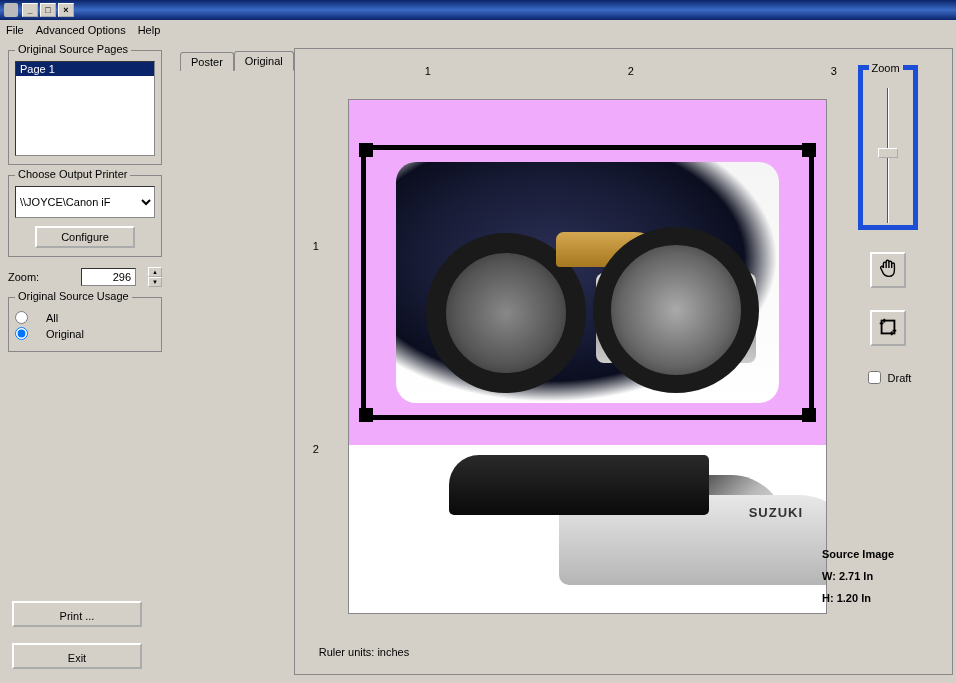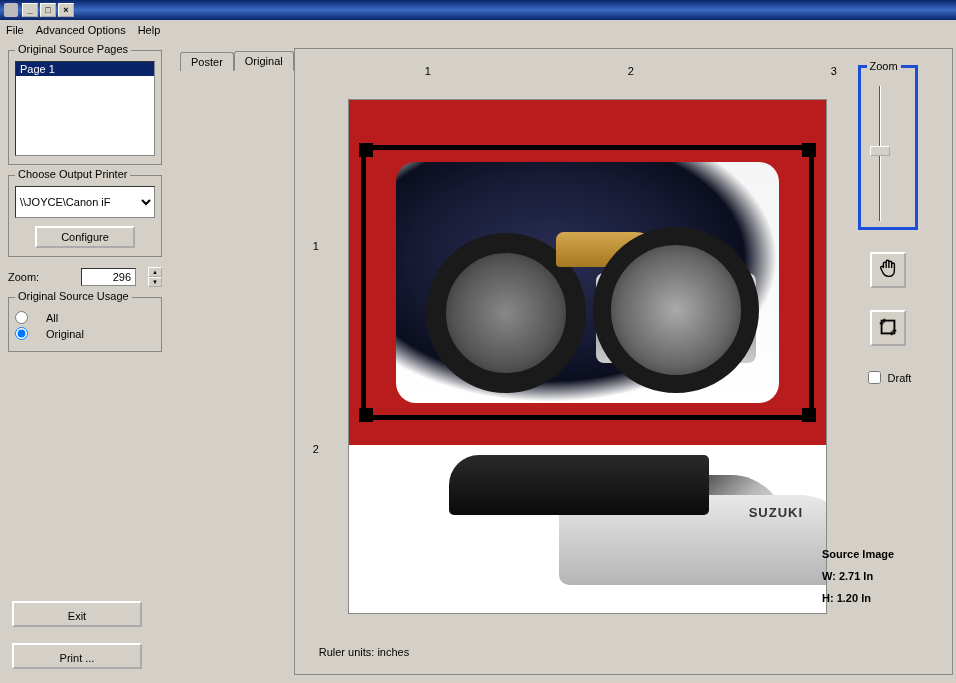--- a/index.html
+++ b/index.html
@@ -195,21 +195,21 @@
   left: 0; top: 40px; width: 20px; bottom: 0;
 }
 .ruler-v .vlabel {
   position: absolute;
   left: 0;
   font-size: 11px;
 }
 .canvas {
   position: absolute;
   left: 35px; top: 34px; right: 0; bottom: 0;
-  background: #b91c1c;
+  background: #f0abfc;
   border: 1px solid #888;
   overflow: hidden;
 }
 .selection-box {
   position: absolute;
   left: 12px; top: 45px; right: 12px; height: 275px;
   border: 5px solid #000;
 }
 .selection-handle {
   position: absolute;
@@ -297,28 +297,28 @@
 }
 .tools-col {
   position: absolute;
   right: 12px; top: 16px;
   width: 105px;
   display: flex;
   flex-direction: column;
   align-items: center;
 }
 .zoom-group {
-  border: 3px solid #1d4ed8;
+  border: 5px solid #1d4ed8;
   padding: 18px 8px 10px;
   position: relative;
   width: 60px;
   height: 165px;
   display: flex;
   align-items: flex-start;
-  justify-content: flex-start;
+  justify-content: center;
 }
 .zoom-group .gtitle {
   position: absolute;
   top: -8px; left: 6px;
   background: #d4d0c8;
   padding: 0 3px;
 }
 .vslider {
   width: 22px; height: 135px;
   position: relative;
@@ -415,22 +415,22 @@
           <span>All</span>
       </label>
       <label class="radio-row">
         <input type="radio" name="usage" checked="" style="">
           <span>Original</span>
       </label>
     </div>
 
 
     <div class="bottom-buttons">
+      <div class="btn">Print ...</div>
       <div class="btn">Exit</div>
-      <div class="btn">Print ...</div>
     </div>
 
   </div>
 
   <div class="right-panel">
     <div class="tabs">
       <div class="tab">Poster</div>
       <div class="tab active">Original</div>
     </div>
     <div class="tab-body">

